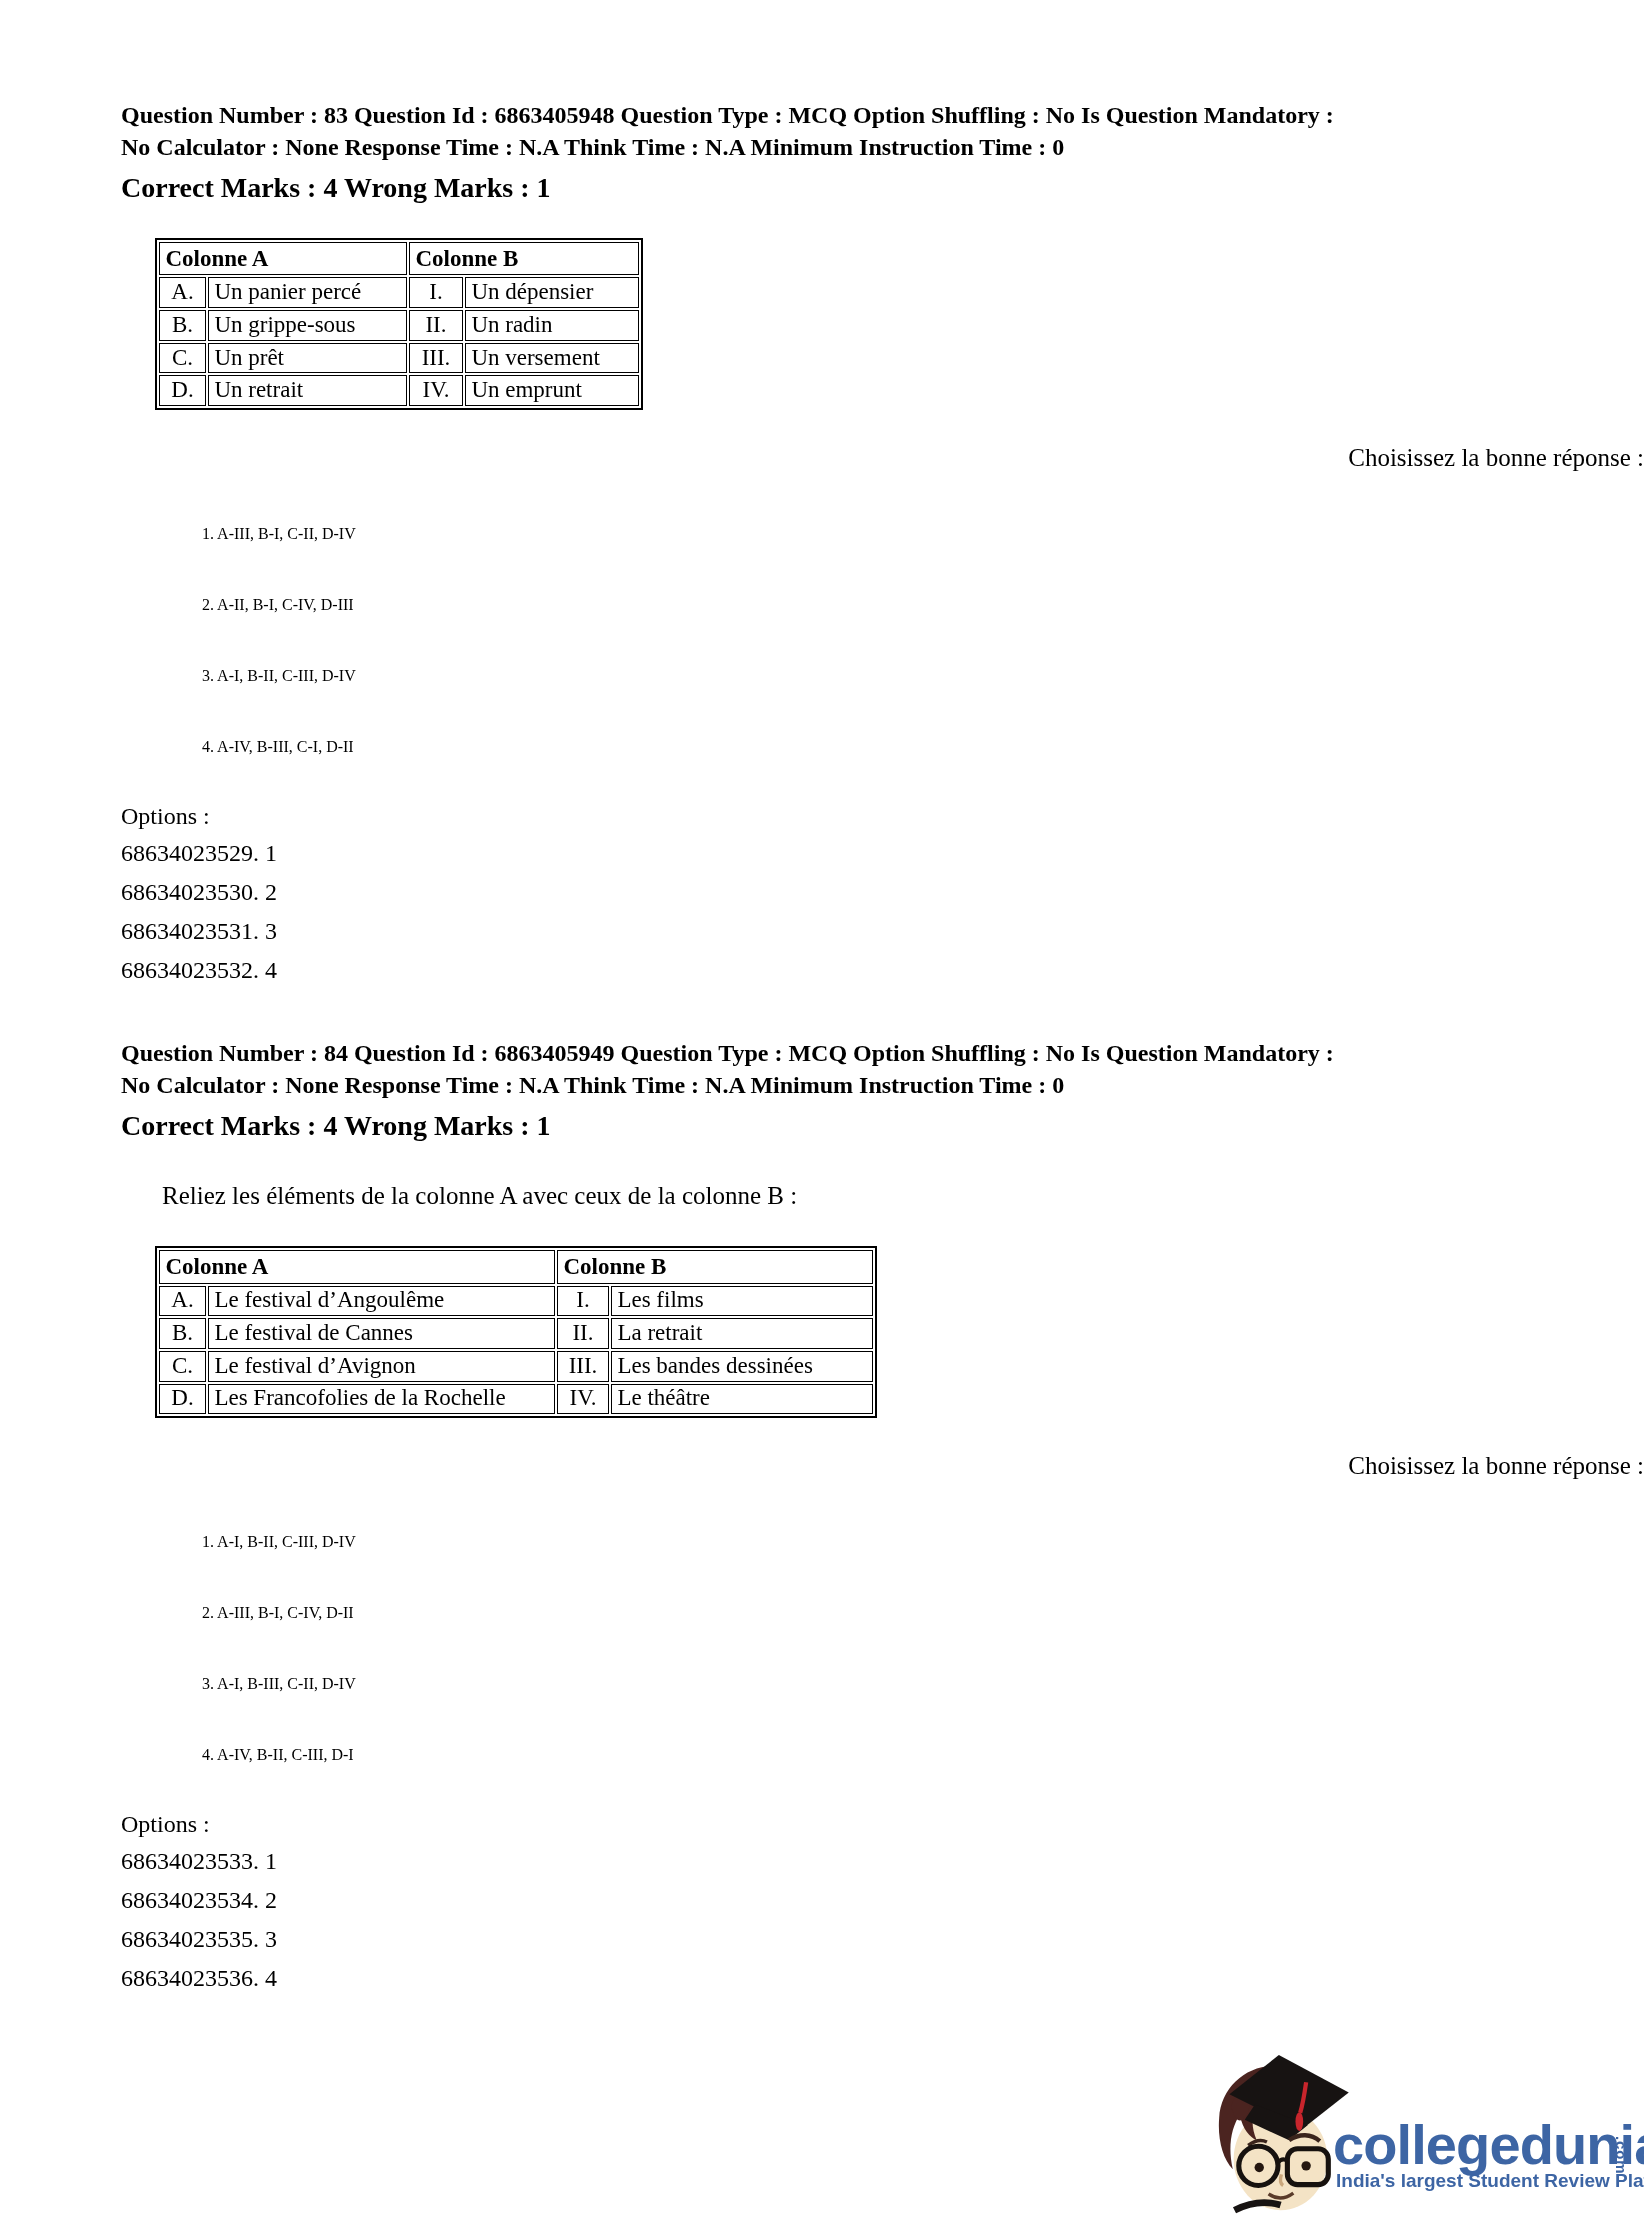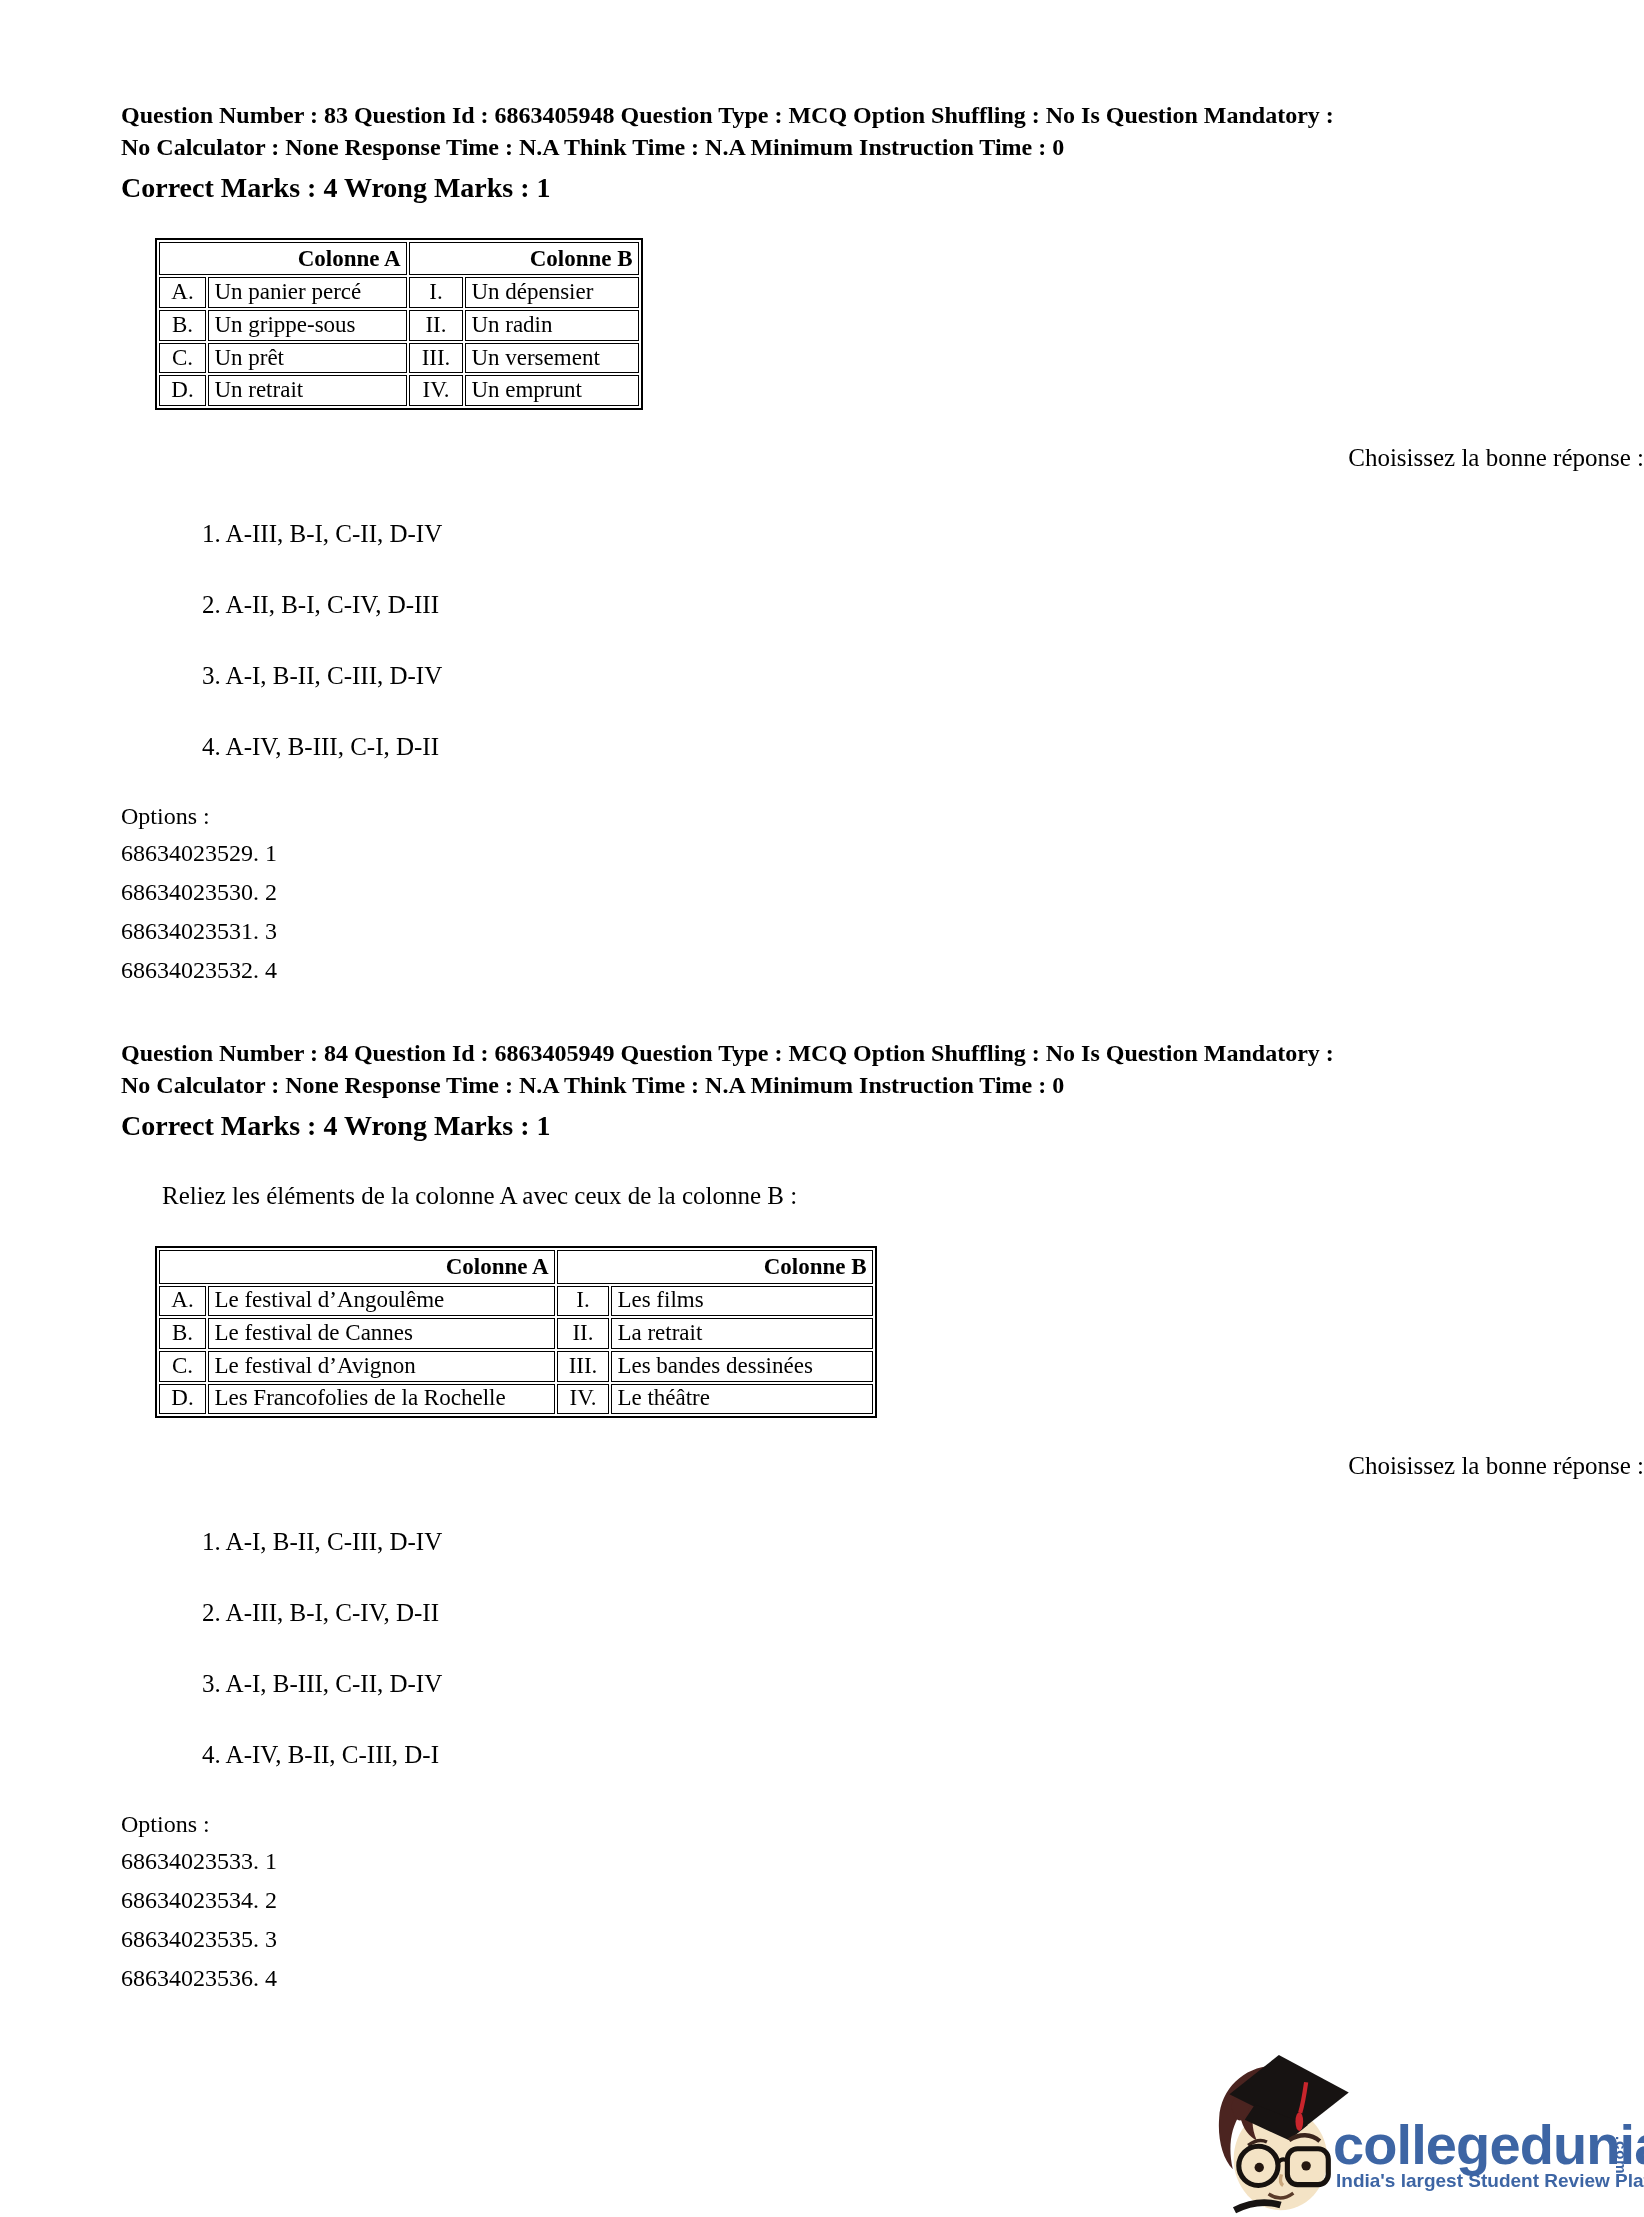--- a/index.html
+++ b/index.html
@@ -27,25 +27,25 @@
     border:2.7px solid #000;
     background:#fff;
     font-size:23px;
   }
   table.match td {
     border:1.8px solid #000;
     padding:0.9px 5.4px 1.8px 5.4px;
     line-height:26px;
     vertical-align:middle;
   }
-  table.match td.hd { font-weight:bold; text-align:right; padding:2.7px 5.4px; }
+  table.match td.hd { font-weight:bold; text-align:left; padding:2.7px 5.4px; }
   table.match td.c  { text-align:center; }
 
   .choices { margin-left:81px; }
-  .choice { font-size:25px; line-height:30px; margin-top:41px; }
+  .choice { font-size:16px; line-height:30px; margin-top:41px; }
   .choice:first-child { margin-top:45px; }
 
   .opt-label { font-weight:normal; font-size:24px; line-height:36px; margin-top:36px; }
   .opt-line  { font-size:24px; line-height:39px; }
 
   .q2 { margin-top:47px; }
 
   
   .logo { position:absolute; left:1202px; top:2055px; width:442px; height:162px; }
   .mascot { position:absolute; left:0; top:0; }

